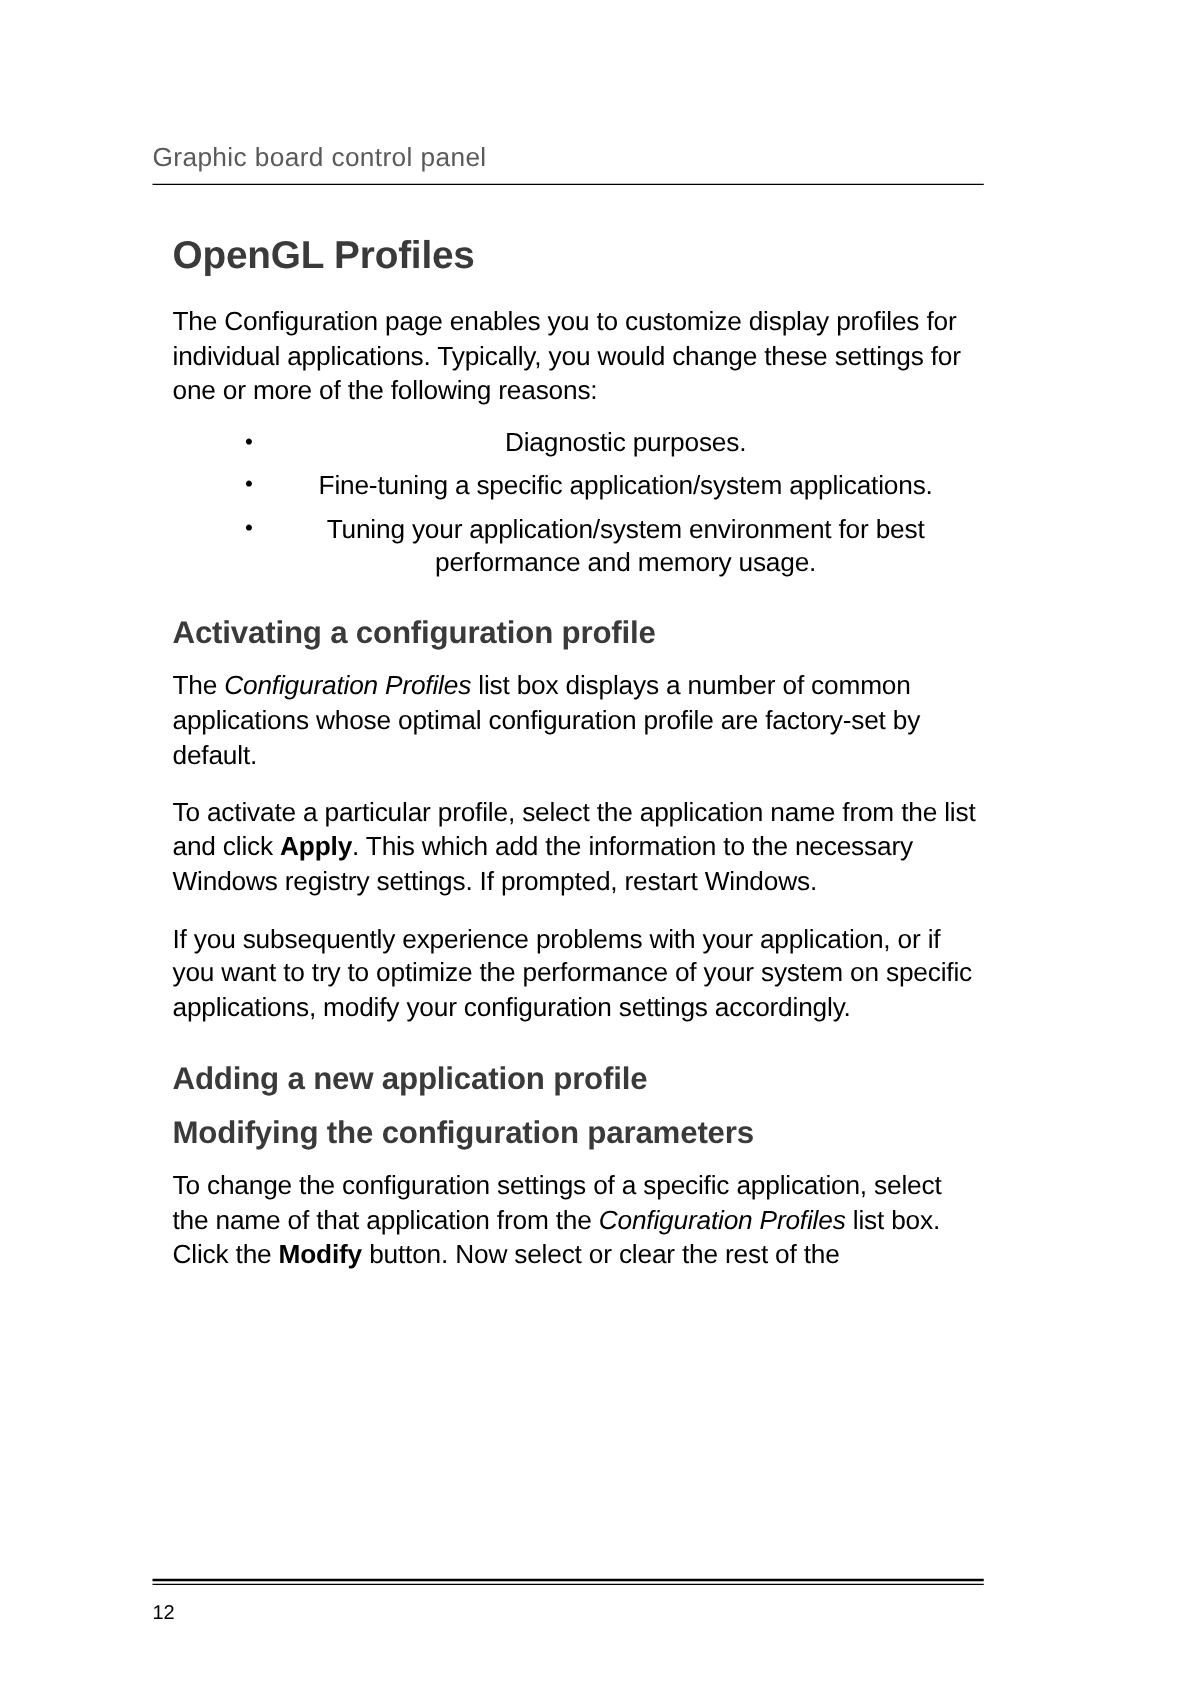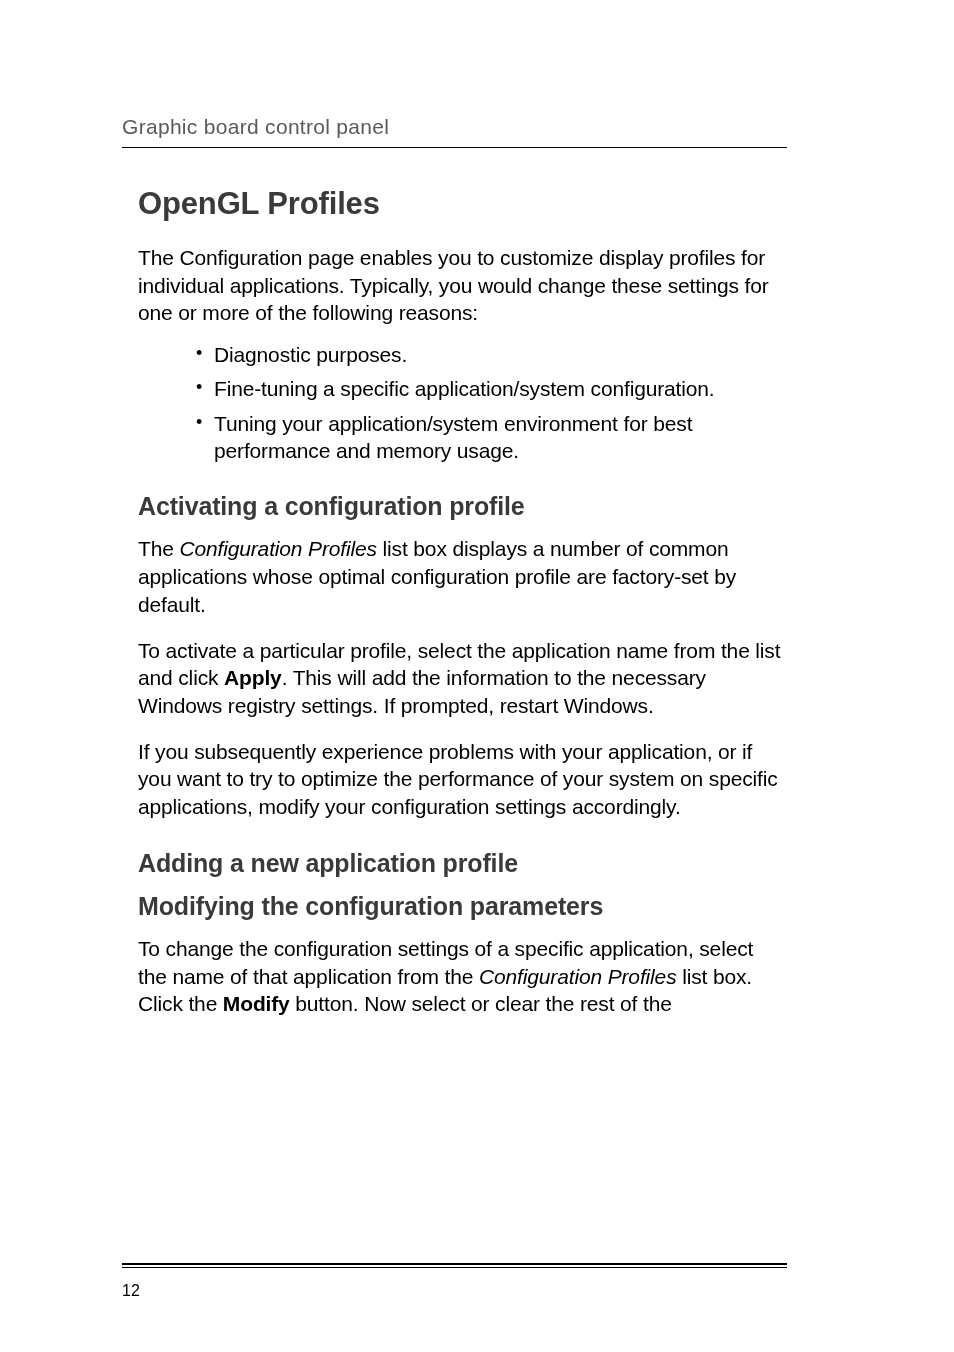--- a/index.html
+++ b/index.html
@@ -45,20 +45,21 @@
     padding-left: 16px;
     line-height: 1.32;
     margin-bottom: 14px;
     font-stretch: condensed;
     letter-spacing: -0.15px;
   }
   .bullets {
     list-style: none;
     padding-left: 74px;
     margin-bottom: 28px;
+    text-align: center;
   }
   .bullets li {
     position: relative;
     font-size: 21px;
     line-height: 1.30;
     margin-bottom: 7px;
     padding-left: 18px;
     font-stretch: condensed;
     letter-spacing: -0.15px;
   }
@@ -119,27 +120,27 @@
 
   <div class="running-header">Graphic board control panel</div>
   <hr class="header-rule">
 
   <h1 class="h1">OpenGL Profiles</h1>
 
   <p class="intro">The Configuration page enables you to customize display profiles for individual applications. Typically, you would change these settings for one or more of the following reasons:</p>
 
   <ul class="bullets">
     <li>Diagnostic purposes.</li>
-    <li>Fine-tuning a specific application/system configuration.</li>
+    <li>Fine-tuning a specific application/system applications.</li>
     <li>Tuning your application/system environment for best performance and memory usage.</li>
   </ul>
 
   <h2 class="h2">Activating a configuration profile</h2>
   <p class="body-p"><span>The </span><span class="italic">Configuration Profiles</span><span> list box displays a number of common applications whose optimal configuration profile are factory-set by default.</span></p>
-  <p class="body-p"><span>To activate a particular profile, select the application name from the list and click </span><span class="bold">Apply</span><span>. This will add the information to the necessary Windows registry settings. If prompted, restart Windows.</span></p>
+  <p class="body-p"><span>To activate a particular profile, select the application name from the list and click </span><span class="bold">Apply</span><span>. This which add the information to the necessary Windows registry settings. If prompted, restart Windows.</span></p>
   <p class="body-p" style="margin-bottom:28px"><span>If you subsequently experience problems with your application, or if you want to try to optimize the performance of your system on specific applications, modify your configuration settings accordingly.</span></p>
 
   <h2 class="h2">Adding a new application profile</h2>
 
   <h2 class="h2">Modifying the configuration parameters</h2>
   <p class="body-p"><span>To change the configuration settings of a specific application, select the name of that application from the </span><span class="italic">Configuration Profiles</span><span> list box. Click the </span><span class="bold">Modify</span><span> button. Now select or clear the rest of the</span></p>
 
   <div class="footer">
     <hr class="footer-rule">
     <hr class="footer-rule-thin">

